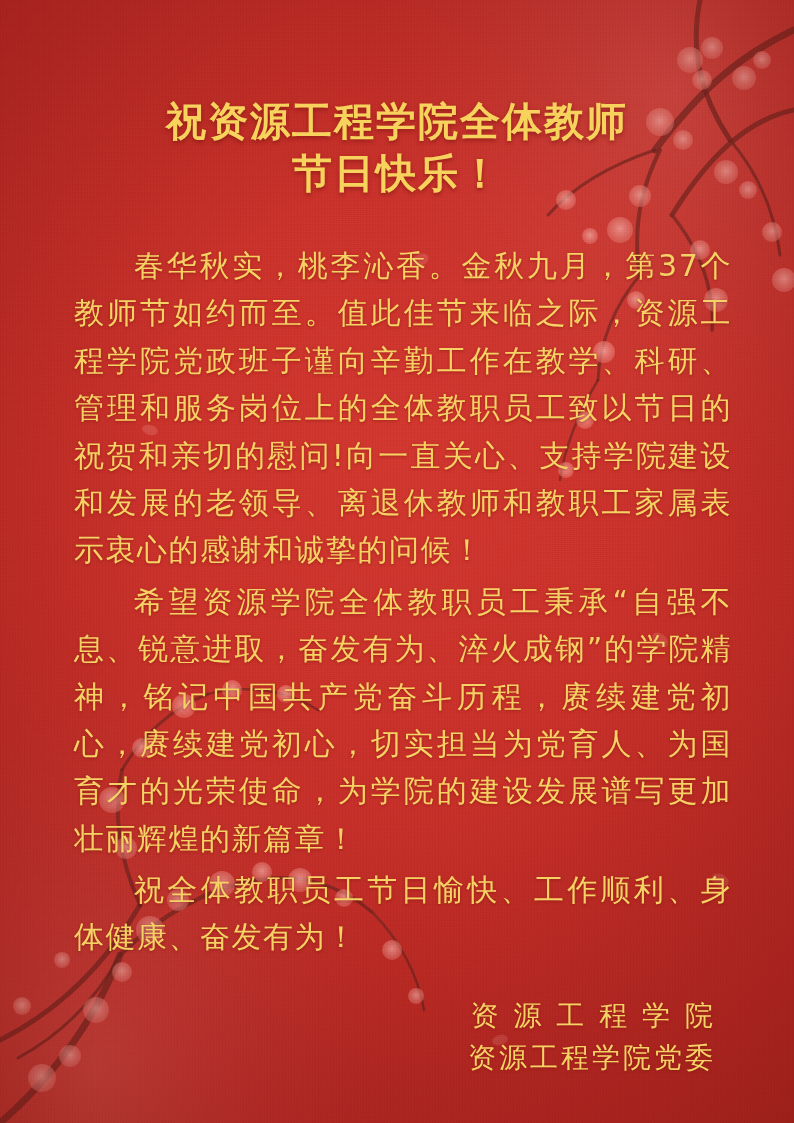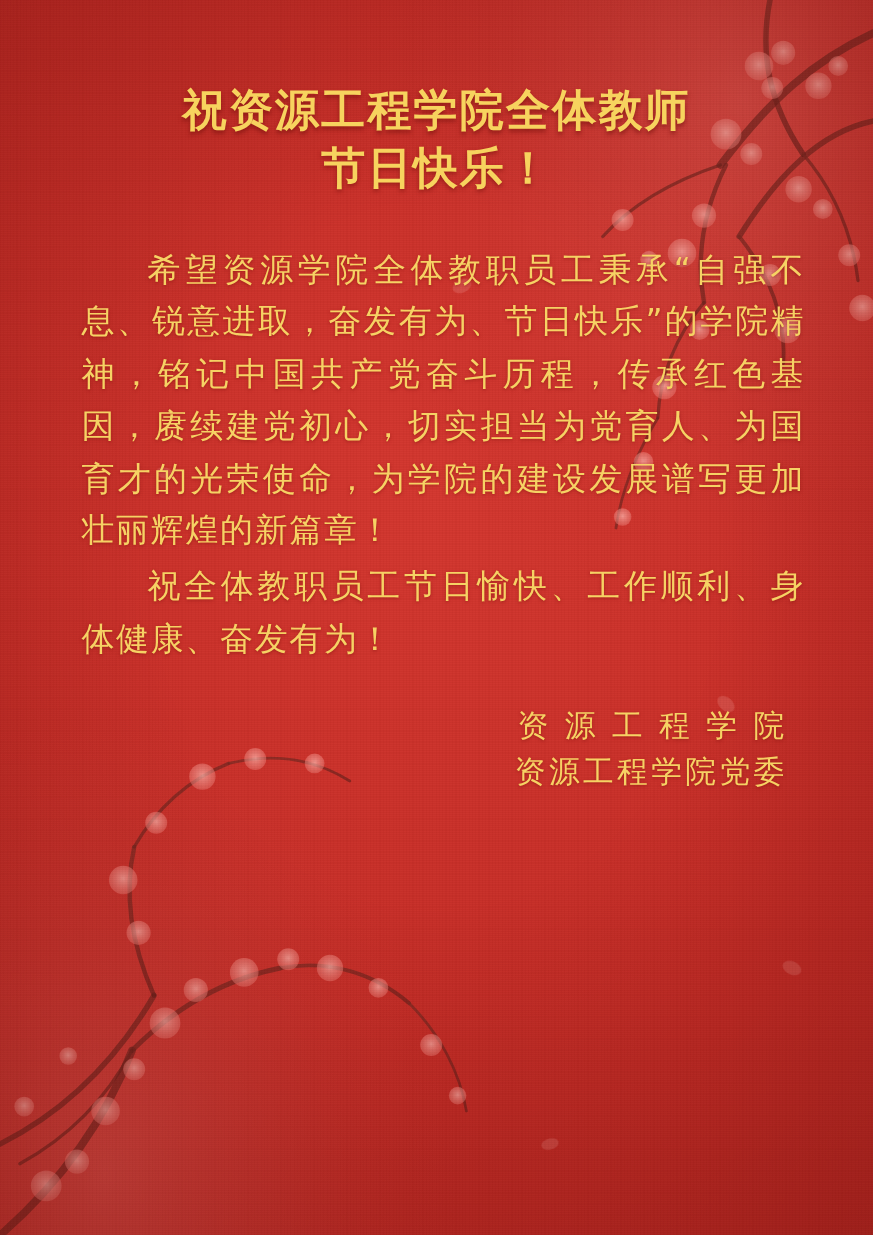--- a/index.html
+++ b/index.html
@@ -49,21 +49,21 @@
 
   .content {
     position: relative;
     z-index: 5;
     width: 100%;
     height: 100%;
   }
 
   .title-block {
     text-align: center;
-    padding-top: 76px;
+    padding-top: 96px;
   }
   .title-line {
     font-family: "DejaVu Sans", "Liberation Sans", sans-serif;
     font-weight: bold;
     color: #f7d35e;
     letter-spacing: 2px;
     text-shadow: 0 2px 4px rgba(110,12,10,0.55);
   }
   .title-line-1 { font-size: 40px; line-height: 1.25; }
   .title-line-2 { font-size: 40px; line-height: 1.35; }
@@ -211,21 +211,22 @@
   <div class="vignette"></div>
 
   <div class="content">
 
     <div class="title-block">
       <div class="title-line title-line-1">祝资源工程学院全体教师</div>
       <div class="title-line title-line-2">节日快乐！</div>
     </div>
 
     <div class="body-block">
-      <p class="para">希望资源学院全体教职员工秉承“自强不息、锐意进取，奋发有为、节日快乐”的学院精神，铭记中国共产党奋斗历程，传承红色基因，赓续建党初心，切实担当为党育人、为国育才的光荣使命，为学院的建设发展谱写更加壮丽辉煌的新篇章！</p>
+      <p class="para">春华秋实，桃李沁香。金秋九月，第37个教师节如约而至。值此佳节来临之际，资源工程学院党政班子谨向辛勤工作在教学、科研、管理和服务岗位上的全体教职员工致以节日的祝贺和亲切的慰问!向一直关心、支持学院建设和发展的老领导、离退休教师和教职工家属表示衷心的感谢和诚挚的问候！</p>
+      <p class="para">希望资源学院全体教职员工秉承“自强不息、锐意进取，奋发有为、淬火成钢”的学院精神，铭记中国共产党奋斗历程，赓续建党初心，赓续建党初心，切实担当为党育人、为国育才的光荣使命，为学院的建设发展谱写更加壮丽辉煌的新篇章！</p>
       <p class="para">祝全体教职员工节日愉快、工作顺利、身体健康、奋发有为！</p>
     </div>
 
     <div class="signature">
       <div>资 源 工 程 学 院</div>
       <div>资源工程学院党委</div>
     </div>
 
   </div>
 </div>

